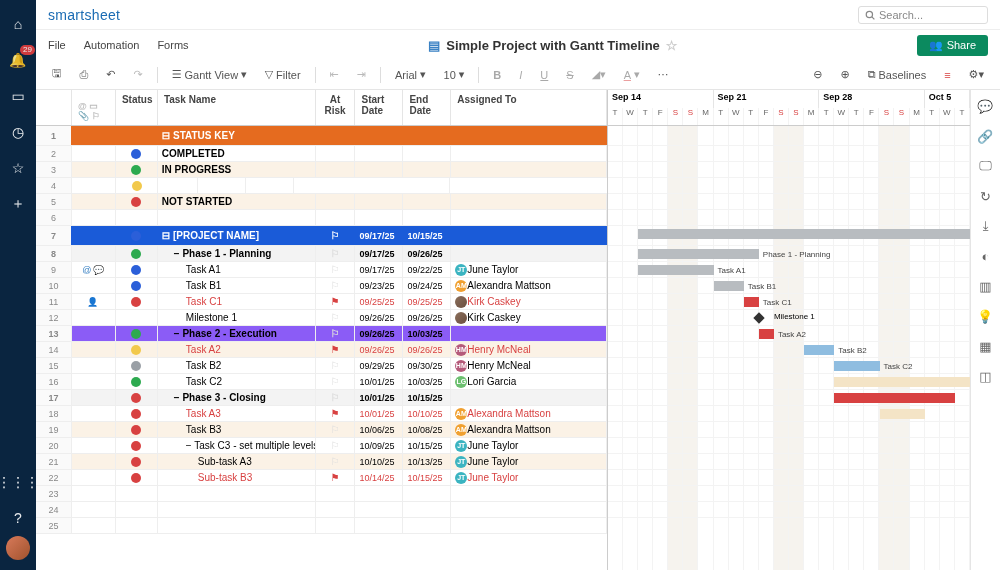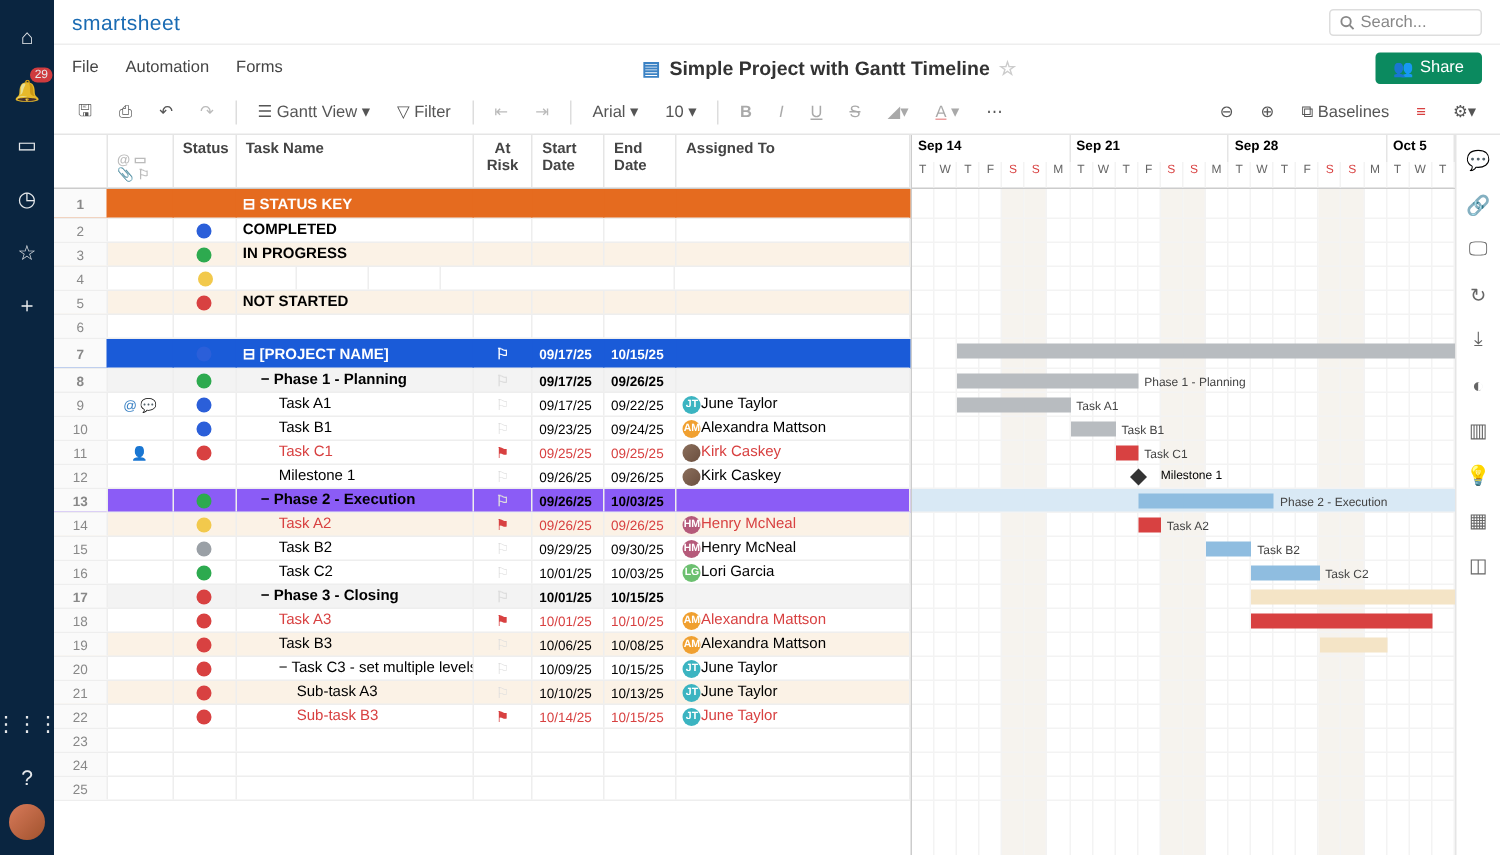--- a/index.html
+++ b/index.html
@@ -5,21 +5,21 @@
 *{box-sizing:border-box;margin:0;padding:0;font-family:-apple-system,BlinkMacSystemFont,"Segoe UI",Arial,sans-serif}
 body{width:1000px;height:570px;overflow:hidden;background:#fff;display:flex}
 .left-nav{width:36px;background:#0a2540;display:flex;flex-direction:column;align-items:center;padding-top:6px;color:#fff}
 .left-nav .nav-ic{width:24px;height:24px;margin:6px 0;display:flex;align-items:center;justify-content:center;cursor:pointer;position:relative;font-size:14px;opacity:.9}
 .left-nav .badge{position:absolute;top:-3px;right:-5px;background:#e53e3e;color:#fff;border-radius:7px;font-size:8px;padding:0 3px;line-height:10px}
 .left-nav .spacer{flex:1}
 .left-nav .avatar{width:24px;height:24px;border-radius:50%;background:linear-gradient(135deg,#d87a5a,#a0522d);margin-bottom:10px}
 .main{flex:1;display:flex;flex-direction:column;min-width:0}
 .topbar{height:30px;display:flex;align-items:center;padding:0 12px;border-bottom:1px solid #eee}
 .brand{color:#1a6bb3;font-size:14px;letter-spacing:.3px}
-.search-box{margin-left:auto;display:flex;align-items:center;border:1px solid #ddd;border-radius:3px;padding:2px 6px;font-size:11px;color:#888;width:102px}
+.search-box{margin-left:auto;display:flex;align-items:center;border:1px solid #ddd;border-radius:3px;padding:2px 6px;font-size:11px;color:#888;width:130px}
 .search-box svg{margin-right:4px}
 .menubar{height:30px;display:flex;align-items:center;padding:0 12px;font-size:11px;gap:18px;color:#444}
 .menubar .title-area{flex:1;display:flex;align-items:center;justify-content:center;gap:6px;font-weight:600;font-size:13px;color:#333}
 .share-btn{background:#0b8a5f;color:#fff;border-radius:3px;padding:4px 12px;font-size:11px;display:flex;align-items:center;gap:4px}
 .toolbar{height:30px;display:flex;align-items:center;padding:0 12px;gap:10px;border-bottom:1px solid #e5e5e5;font-size:11px;color:#555}
 .toolbar .sep{width:1px;height:16px;background:#ddd}
 .toolbar .btn{display:flex;align-items:center;gap:3px;cursor:pointer;padding:2px 4px}
 .toolbar .right{margin-left:auto;display:flex;align-items:center;gap:10px}
 .content{flex:1;display:flex;min-height:0}
 .grid-wrap{display:flex;flex:1;min-width:0}
@@ -660,25 +660,20 @@
             </div>
             <div class="gantt-row">
               <div class="bar bar-red" style="left: 37.5%; width: 4.16667%;">
                 <span class="bar-lbl">Task C1</span>
               </div>
             </div>
             <div class="gantt-row">
               <div class="diamond" style="left: calc(41.6667% - 4px);"></div>
               <span style="position: absolute; left: 45.8333%; top: 2px; font-size: 8px;">Milestone 1</span>
             </div>
-            <div class="gantt-row" style="background: rgb(217, 233, 245);">
-              <div class="bar bar-blue" style="left: 41.6667%; width: 25%;">
-                <span class="bar-lbl">Phase 2 - Execution</span>
-              </div>
-            </div>
             <div class="gantt-row">
               <div class="bar bar-red" style="left: 41.6667%; width: 4.16667%;">
                 <span class="bar-lbl">Task A2</span>
               </div>
             </div>
             <div class="gantt-row">
               <div class="bar bar-blue" style="left: 54.1667%; width: 8.33333%;">
                 <span class="bar-lbl">Task B2</span>
               </div>
             </div>

